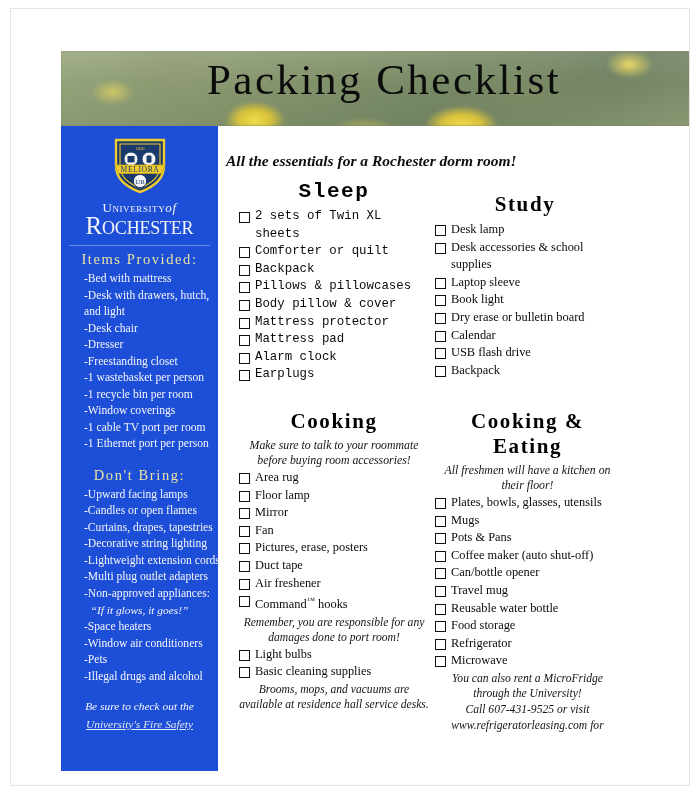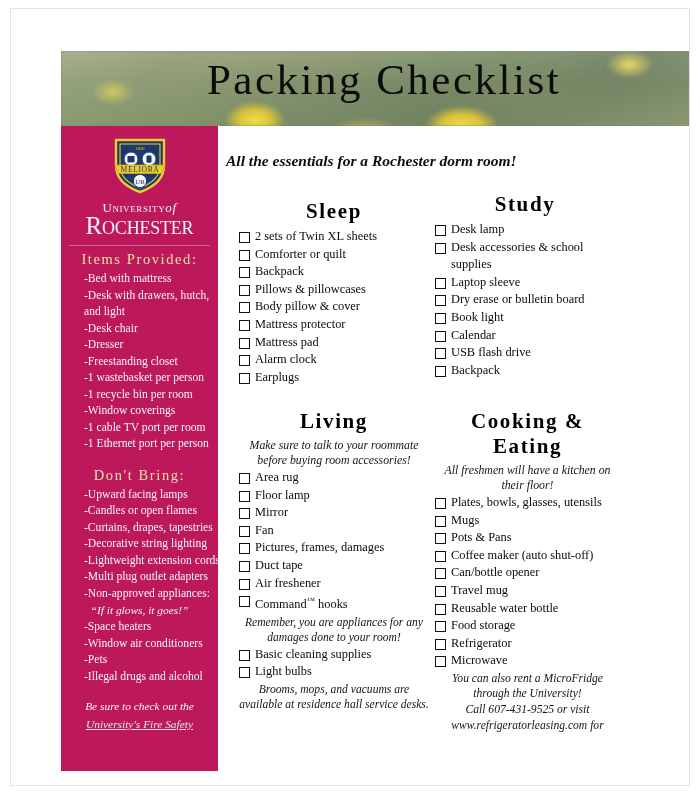--- a/index.html
+++ b/index.html
@@ -58,21 +58,21 @@
     letter-spacing: 2.5px;
     color: #0b0b0b;
     white-space: nowrap;
   }
 
   
   #sidebar {
     position: absolute;
     left: 50px; top: 117px;
     width: 157px; height: 645px;
-    background: #be185d;
+    background: #1d4ed8;
     color: #ffffff;
     box-sizing: border-box;
     padding: 8px 6px 0 6px;
     overflow: hidden;
   }
   #crest-wrap { text-align: center; margin-top: 2px; }
   #wordmark {
     text-align: center;
     margin-top: 3px;
     line-height: 1;
@@ -140,21 +140,21 @@
     left: 215px; top: 143px;
     width: 390px;
     text-align: left;
     font-weight: bold;
     font-style: italic;
     font-size: 15.5px;
     color: #0d0d0d;
   }
 
   .col { position: absolute; }
-  #col-sleep   { left: 228px; top: 190px; width: 190px; }
+  #col-sleep   { left: 228px; top: 170px; width: 190px; font-family: Liberation Mono, monospace; }
   #col-study   { left: 424px; top: 183px; width: 180px; }
   #col-living  { left: 228px; top: 400px; width: 190px; }
   #col-cooking { left: 424px; top: 400px; width: 185px; }
 
   .col-title {
     text-align: center;
     font-weight: bold;
     font-size: 21px;
     letter-spacing: 1.6px;
     color: #000;
@@ -326,87 +326,87 @@
       <li>
           <span class="cbox"></span>
           <span class="ctext">Desk accessories &amp; school supplies</span>
         </li>
       <li>
           <span class="cbox"></span>
           <span class="ctext">Laptop sleeve</span>
         </li>
       <li>
           <span class="cbox"></span>
+          <span class="ctext">Book light</span>
+        </li>
+      <li>
+          <span class="cbox"></span>
           <span class="ctext">Dry erase or bulletin board</span>
         </li>
       <li>
           <span class="cbox"></span>
-          <span class="ctext">Book light</span>
-        </li>
-      <li>
-          <span class="cbox"></span>
           <span class="ctext">Calendar</span>
         </li>
       <li>
           <span class="cbox"></span>
           <span class="ctext">USB flash drive</span>
         </li>
       <li>
           <span class="cbox"></span>
           <span class="ctext">Backpack</span>
         </li>
     </ul>
   </div>
 
   <div class="col" id="col-living">
-    <div class="col-title">Living</div>
+    <div class="col-title">Cooking</div>
     <div class="col-note">Make sure to talk to your roommate before buying room accessories!</div>
     <ul class="checks">
       <li>
           <span class="cbox"></span>
           <span class="ctext">Area rug</span>
         </li>
       <li>
           <span class="cbox"></span>
           <span class="ctext">Floor lamp</span>
         </li>
       <li>
           <span class="cbox"></span>
           <span class="ctext">Mirror</span>
         </li>
       <li>
           <span class="cbox"></span>
           <span class="ctext">Fan</span>
         </li>
       <li>
           <span class="cbox"></span>
-          <span class="ctext">Pictures, frames, damages</span>
+          <span class="ctext">Pictures, erase, posters</span>
         </li>
       <li>
           <span class="cbox"></span>
           <span class="ctext">Duct tape</span>
         </li>
       <li>
           <span class="cbox"></span>
           <span class="ctext">Air freshener</span>
         </li>
       <li>
         <span class="cbox"></span>
         <span class="ctext"><span>Command</span><span class="sup-tm">™</span><span> hooks</span></span>
       </li>
     </ul>
-    <div class="inline-note ind">Remember, you are appliances for any damages done to your room!</div>
+    <div class="inline-note ind">Remember, you are responsible for any damages done to port room!</div>
     <ul class="checks">
       <li>
           <span class="cbox"></span>
+          <span class="ctext">Light bulbs</span>
+        </li>
+      <li>
+          <span class="cbox"></span>
           <span class="ctext">Basic cleaning supplies</span>
-        </li>
-      <li>
-          <span class="cbox"></span>
-          <span class="ctext">Light bulbs</span>
         </li>
     </ul>
     <div class="inline-note">Brooms, mops, and vacuums are available at residence hall service desks.</div>
   </div>
 
   <div class="col" id="col-cooking">
     <div class="col-title">
       <span>Cooking &amp;</span><br>
       <span>Eating</span>
     </div>

